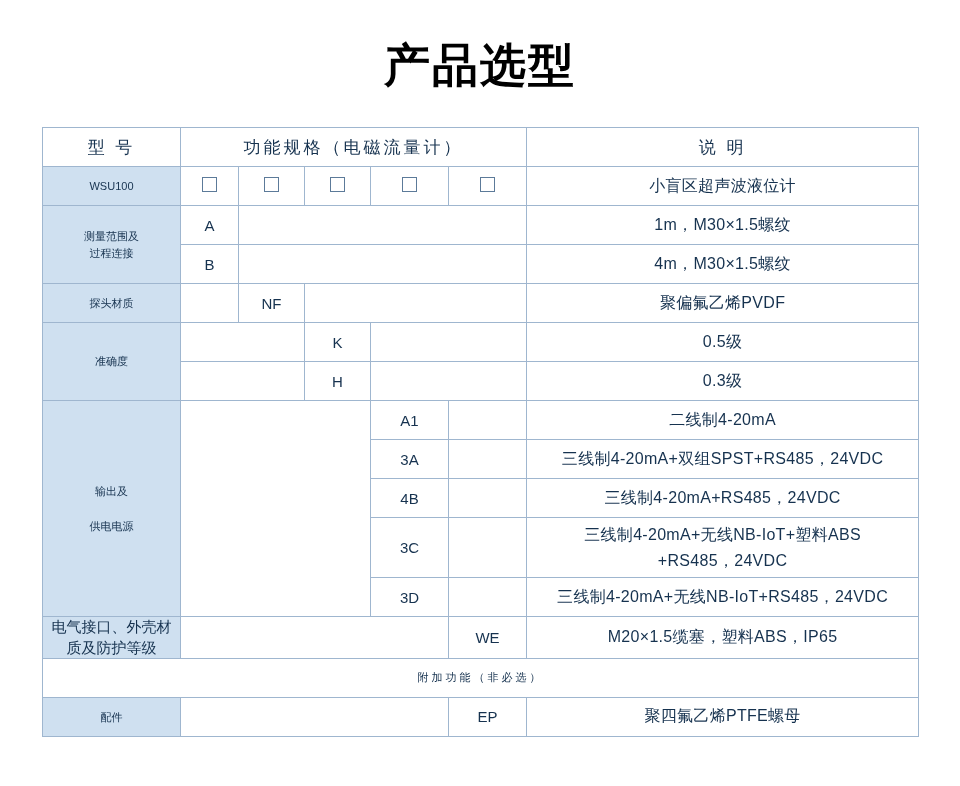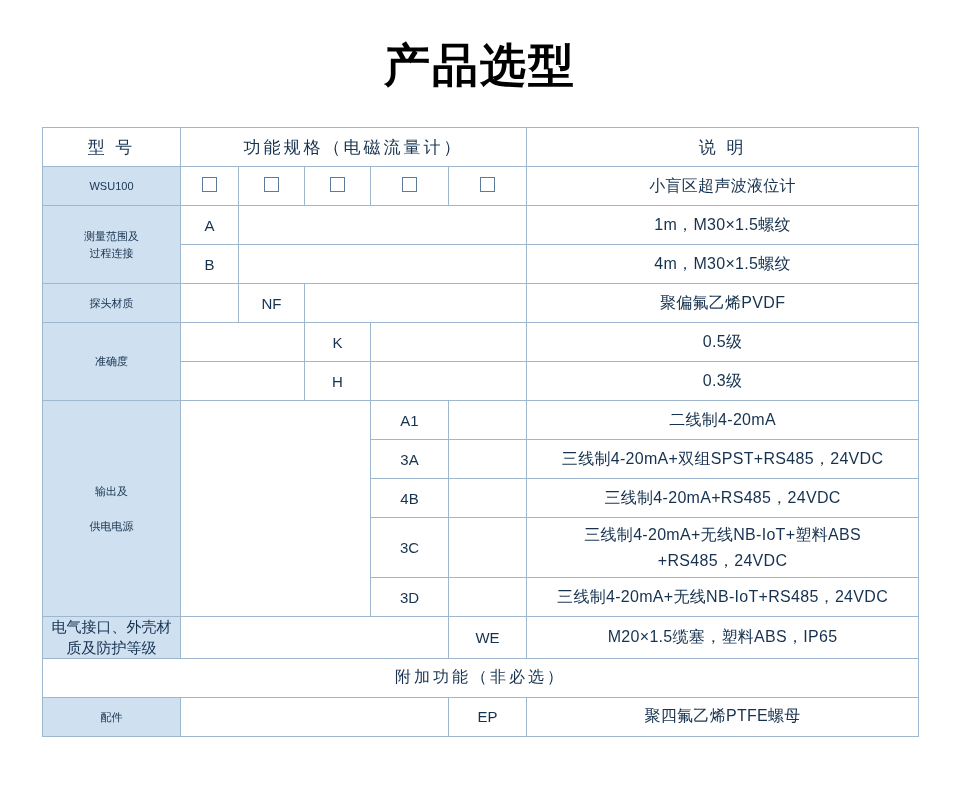--- a/index.html
+++ b/index.html
@@ -78,21 +78,21 @@
     color: #16324f;
     letter-spacing: 0.3px;
   }
   .desc.two-line {
     line-height: 1.6;
     padding: 4px 0;
   }
   .addon td {
     background: #8fb3d9;
     color: #12314f;
-    font-size: 16px;
+    font-size: 11px;
     font-weight: normal;
     letter-spacing: 3px;
     height: 40px;
     font-family: Liberation Mono, monospace;
   }
   .chk {
     display: inline-block;
     width: 13px;
     height: 13px;
     border: 1px solid #5c7a99;

